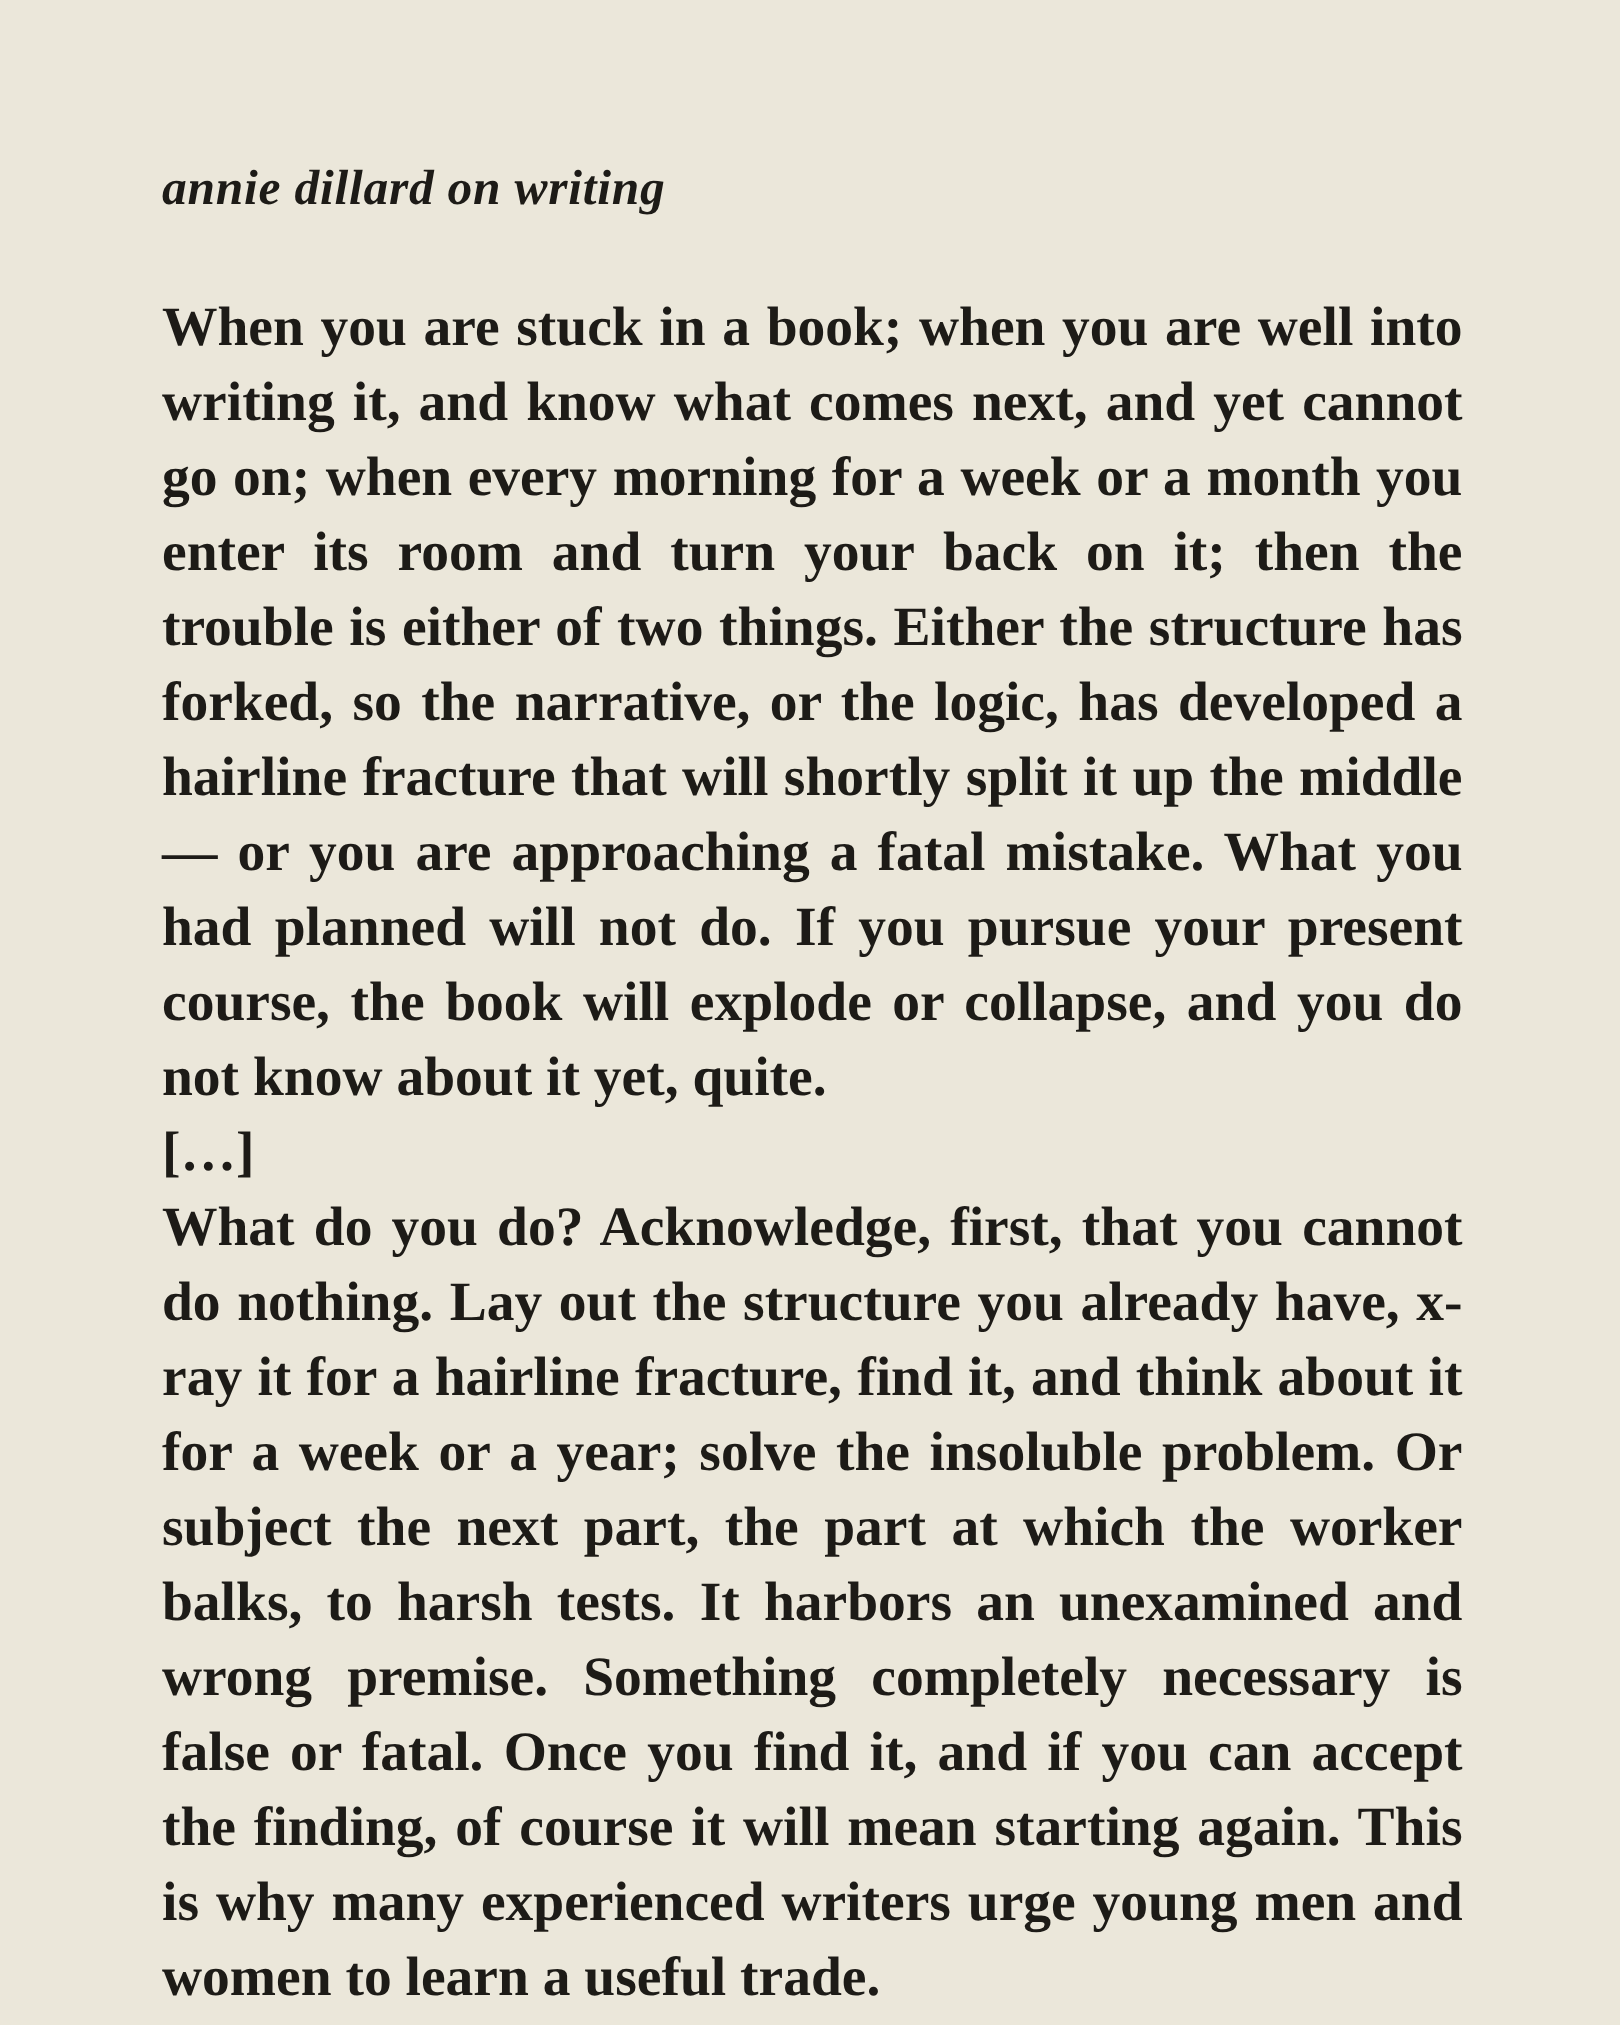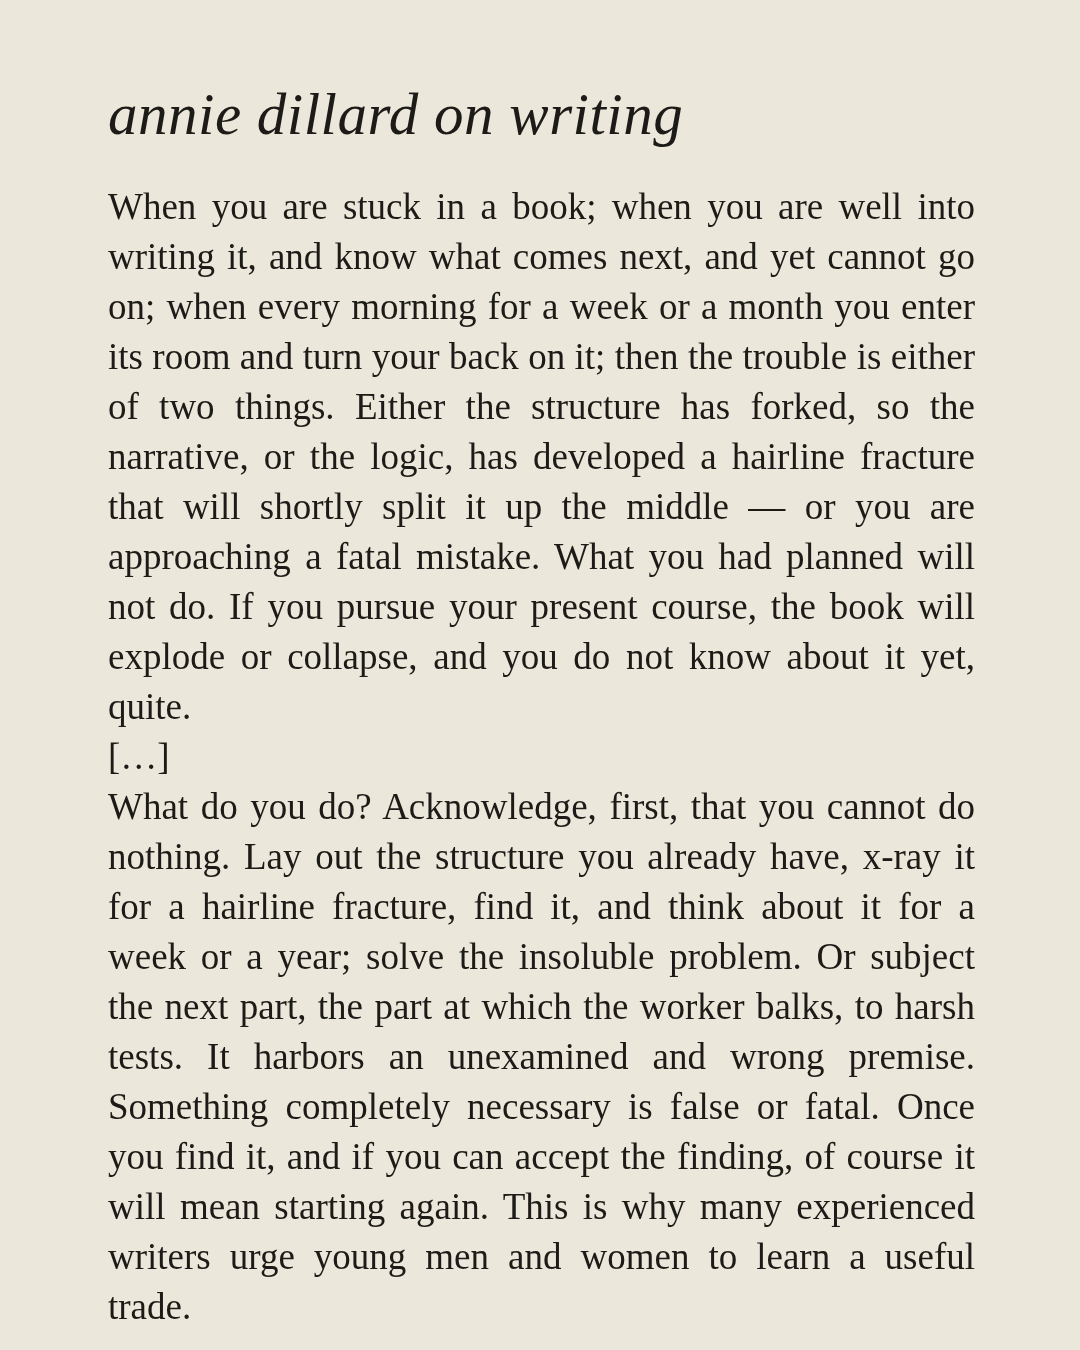--- a/index.html
+++ b/index.html
@@ -16,33 +16,34 @@
   .quote-card {
     box-sizing: border-box;
     width: 1080px;
     height: 1350px;
     padding: 86px 105px 0 108px;
     color: #1d1b17;
   }
   .quote-title {
     font-family: "Liberation Serif", serif;
     font-style: italic;
-    font-weight: 400;
-    font-size: 59px;
+    font-weight: 700;
+    font-size: 33px;
     line-height: 56px;
-    margin: 0 0 40px 0;
+    margin: 12px 0 40px 0;
     letter-spacing: 0.5px;
     color: #1d1b17;
   }
   .quote-body p {
     font-size: 37px;
     line-height: 50px;
     margin: 0;
     text-align: justify;
     color: #1d1b17;
+    font-weight: bold;
   }
   .quote-body p.ellipsis-line {
     text-align: left;
   }
 </style>
 </head>
 <body>
 
 <div class="quote-card">
   <h1 class="quote-title">annie dillard on writing</h1>

